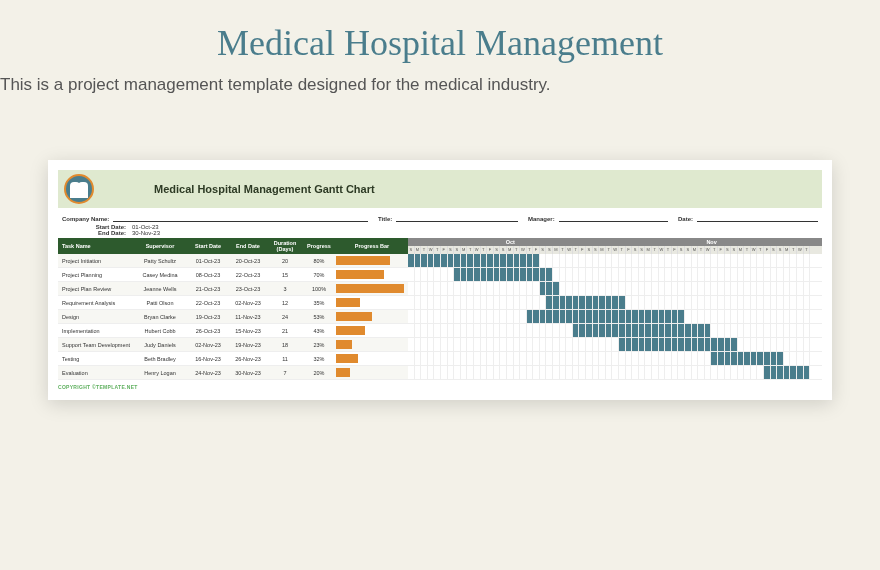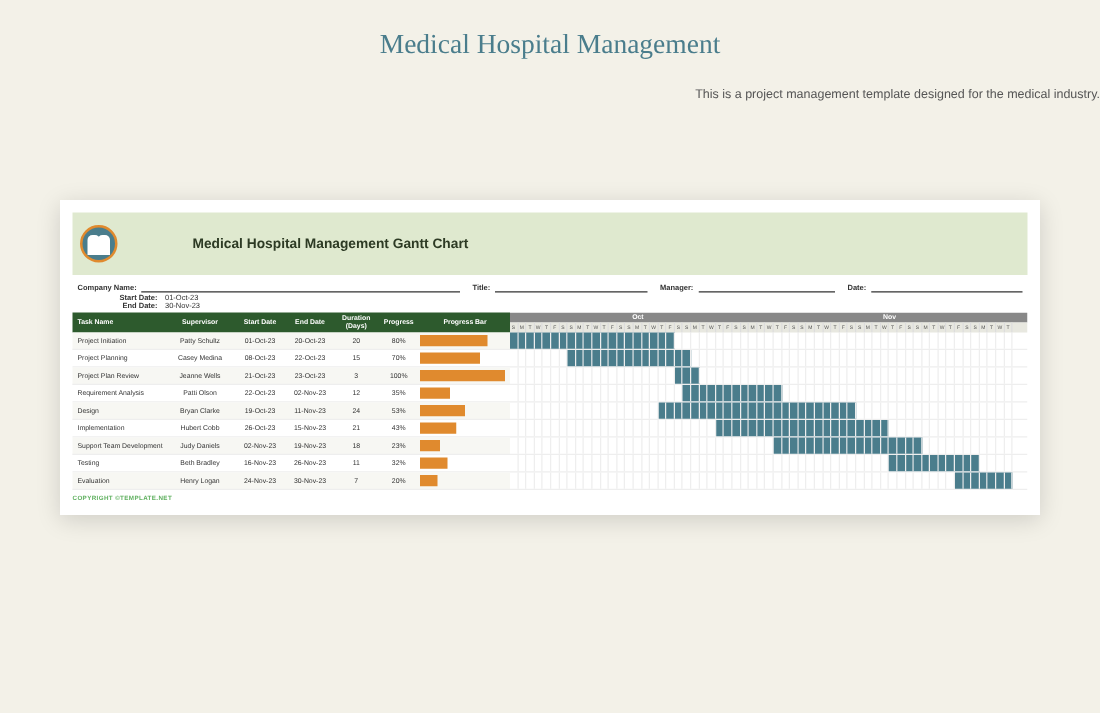--- a/index.html
+++ b/index.html
@@ -5,45 +5,45 @@
   * { box-sizing: border-box; margin: 0; padding: 0; }
   body {
     width: 880px; height: 570px;
     background: #f3f1e8;
     font-family: Arial, sans-serif;
     overflow: hidden;
   }
   .page-title {
     text-align: center;
     font-family: Georgia, 'Times New Roman', serif;
-    font-size: 22px;
+    font-size: 36px;
     color: #4a7d8c;
     font-weight: 400;
     padding-top: 22px;
     line-height: 1.2;
   }
   .page-subtitle {
-    text-align: right;
-    font-size: 10px;
+    text-align: left;
+    font-size: 17px;
     color: #555;
-    margin-top: 22px;
+    margin-top: 10px;
   }
   .card {
     position: absolute;
     left: 48px; right: 48px;
     top: 160px;
     background: #fff;
     box-shadow: 0 4px 18px rgba(0,0,0,0.15);
     padding: 10px;
   }
   .chart-header {
     background: #dfe9cf;
     display: flex;
     align-items: center;
-    height: 50px;
+    height: 38px;
     padding-left: 6px;
   }
   .logo {
     width: 30px; height: 30px;
     border-radius: 50%;
     border: 2px solid #e08a2e;
     background: #4a7d8c;
     position: relative;
     flex: 0 0 30px;
     margin-right: 60px;

